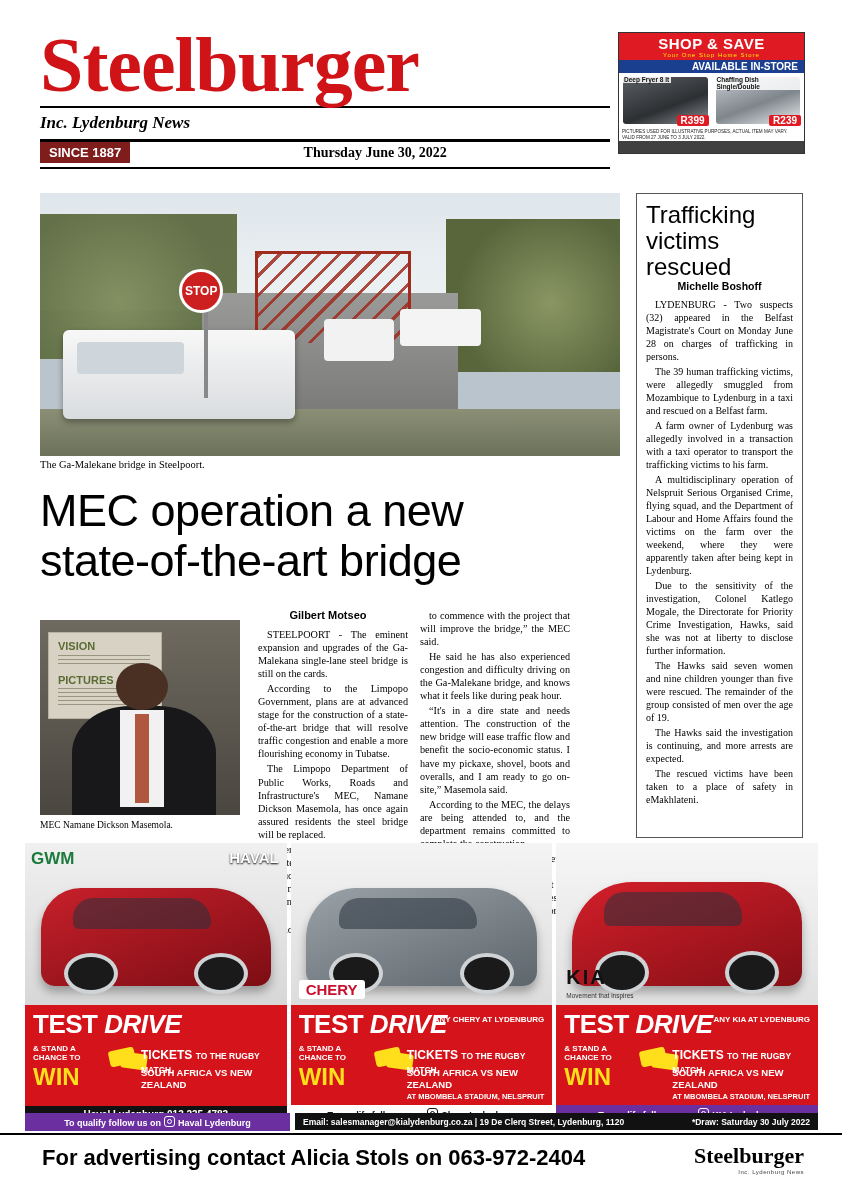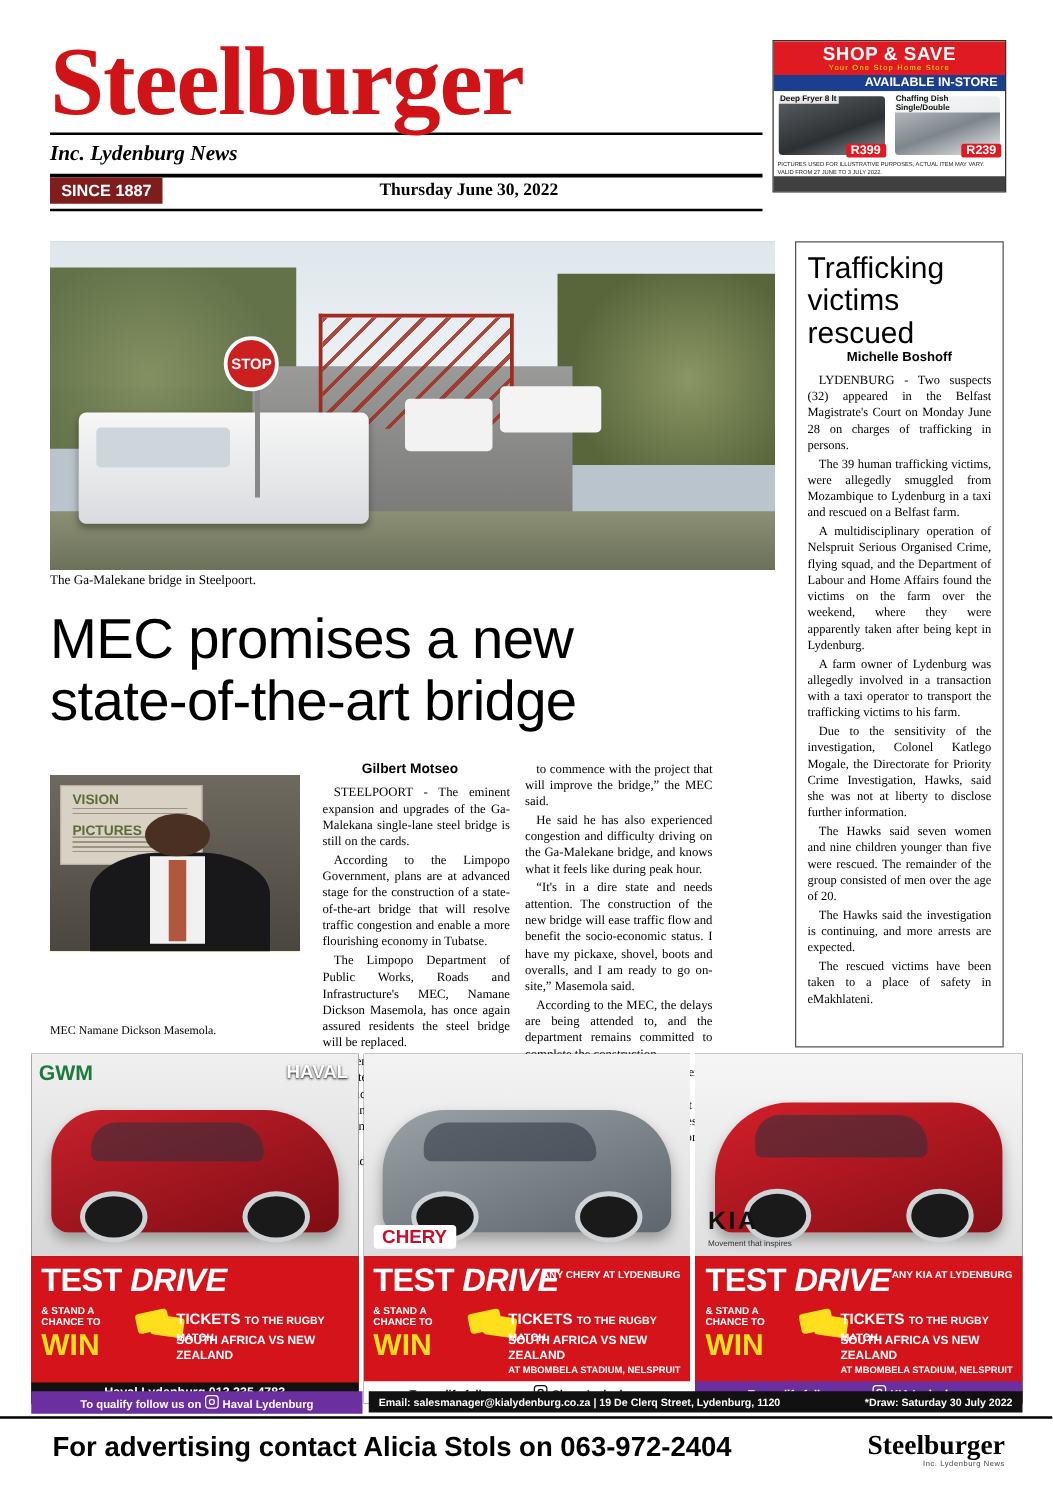--- a/index.html
+++ b/index.html
@@ -52,21 +52,21 @@
   .headline{position:absolute;left:40px;top:486px;width:600px;font-family:"Liberation Sans",sans-serif;font-weight:normal;font-size:45px;line-height:1.12;letter-spacing:-0.5px;}
 
   
   .author{position:absolute;left:258px;top:609px;width:140px;text-align:center;font-family:"Liberation Sans",sans-serif;font-weight:bold;font-size:11px;}
   .col-a{position:absolute;left:258px;top:628px;width:150px;font-size:10.2px;line-height:1.28;text-align:justify;}
   .col-b{position:absolute;left:420px;top:609px;width:150px;font-size:10.2px;line-height:1.28;text-align:justify;}
   .col-a p,.col-b p{margin:0 0 2px 0;text-indent:9px;}
   .col-a p.first,.col-b p.first{text-indent:9px;}
 
   
-  .portrait{position:absolute;left:40px;top:620px;width:200px;height:141px;overflow:hidden;background:#fde047;}
+  .portrait{position:absolute;left:40px;top:620px;width:200px;height:195px;overflow:hidden;background:#fde047;}
   .p-bg{position:absolute;inset:0;background:linear-gradient(#6f6a5f,#4a4640);}
   .p-board{position:absolute;left:4%;top:6%;width:56%;height:44%;background:#d8d2c4;border:1px solid #b9b2a2;}
   .p-board .v{position:absolute;left:8%;top:8%;font-family:"Liberation Sans",sans-serif;font-size:11px;color:#5a6b33;font-weight:bold;}
   .p-board .m{position:absolute;left:8%;top:48%;font-family:"Liberation Sans",sans-serif;font-size:11px;color:#5a6b33;font-weight:bold;}
   .p-board .lines{position:absolute;left:8%;top:26%;width:82%;height:12%;background:repeating-linear-gradient(#9c9482 0 1px,transparent 1px 4px);}
   .p-board .lines2{position:absolute;left:8%;top:64%;width:82%;height:22%;background:repeating-linear-gradient(#9c9482 0 1px,transparent 1px 4px);}
   .p-head{position:absolute;left:38%;top:22%;width:26%;height:24%;background:#4a2f23;border-radius:50%;}
   .p-body{position:absolute;left:16%;top:44%;width:72%;height:60%;background:#18181a;border-radius:40% 40% 0 0;}
   .p-shirt{position:absolute;left:40%;top:46%;width:22%;height:50%;background:#f1f1f1;}
   .p-tie{position:absolute;left:47.5%;top:48%;width:7%;height:46%;background:#b1563f;}
@@ -170,21 +170,21 @@
     <div class="ground"></div>
     <div class="car3"></div>
     <div class="car2"></div>
     <div class="truck"></div>
     <div class="stoppole"></div>
     <div class="stopsign">STOP</div>
   </div>
   <div class="photo-caption">The Ga-Malekane bridge in Steelpoort.</div>
 
   <div class="headline">
-    <div>MEC promises a new</div>
+    <div>MEC operation a new</div>
     <div>state-of-the-art bridge</div>
   </div>
 
   <div class="author">Gilbert Motseo</div>
 
   <div class="col-a">
     <p class="first">STEELPOORT - The eminent expansion and upgrades of the Ga-Malekana single-lane steel bridge is still on the cards.</p>
     <p>According to the Limpopo Government, plans are at advanced stage for the construction of a state-of-the-art bridge that will resolve traffic congestion and enable a more flourishing economy in Tubatse.</p>
     <p>The Limpopo Department of Public Works, Roads and Infrastructure's MEC, Namane Dickson Masemola, has once again assured residents the steel bridge will be replaced.</p>
     <p>Masemola outlined plans around the Steelpoort Bridge due for construction in Malekane Village, following the postponement of a sod-turning ceremony on June 21.</p>
@@ -213,24 +213,24 @@
     <div class="p-head"></div>
   </div>
   <div class="portrait-caption">MEC Namane Dickson Masemola.</div>
 
   <div class="sidebar">
     <div class="sb-title">Trafficking victims rescued</div>
     <div class="sb-author">Michelle Boshoff</div>
     <div class="sb-body">
       <p>LYDENBURG - Two suspects (32) appeared in the Belfast Magistrate's Court on Monday June 28 on charges of trafficking in persons.</p>
       <p>The 39 human trafficking victims, were allegedly smuggled from Mozambique to Lydenburg in a taxi and rescued on a Belfast farm.</p>
+      <p>A farm owner of Lydenburg was allegedly involved in a transaction with a taxi operator to transport the trafficking victims to his farm.</p>
       <p>A multidisciplinary operation of Nelspruit Serious Organised Crime, flying squad, and the Department of Labour and Home Affairs found the victims on the farm over the weekend, where they were apparently taken after being kept in Lydenburg.</p>
-      <p>A farm owner of Lydenburg was allegedly involved in a transaction with a taxi operator to transport the trafficking victims to his farm.</p>
       <p>Due to the sensitivity of the investigation, Colonel Katlego Mogale, the Directorate for Priority Crime Investigation, Hawks, said she was not at liberty to disclose further information.</p>
-      <p>The Hawks said seven women and nine children younger than five were rescued. The remainder of the group consisted of men over the age of 20.</p>
+      <p>The Hawks said seven women and nine children younger than five were rescued. The remainder of the group consisted of men over the age of 19.</p>
       <p>The Hawks said the investigation is continuing, and more arrests are expected.</p>
       <p>The rescued victims have been taken to a place of safety in eMakhlateni.</p>
     </div>
   </div>
 
   <div class="adstrip">
 
     <div class="adcell ad1">
       <div class="ad-photo">
         <div class="brandmark">GWM</div>

